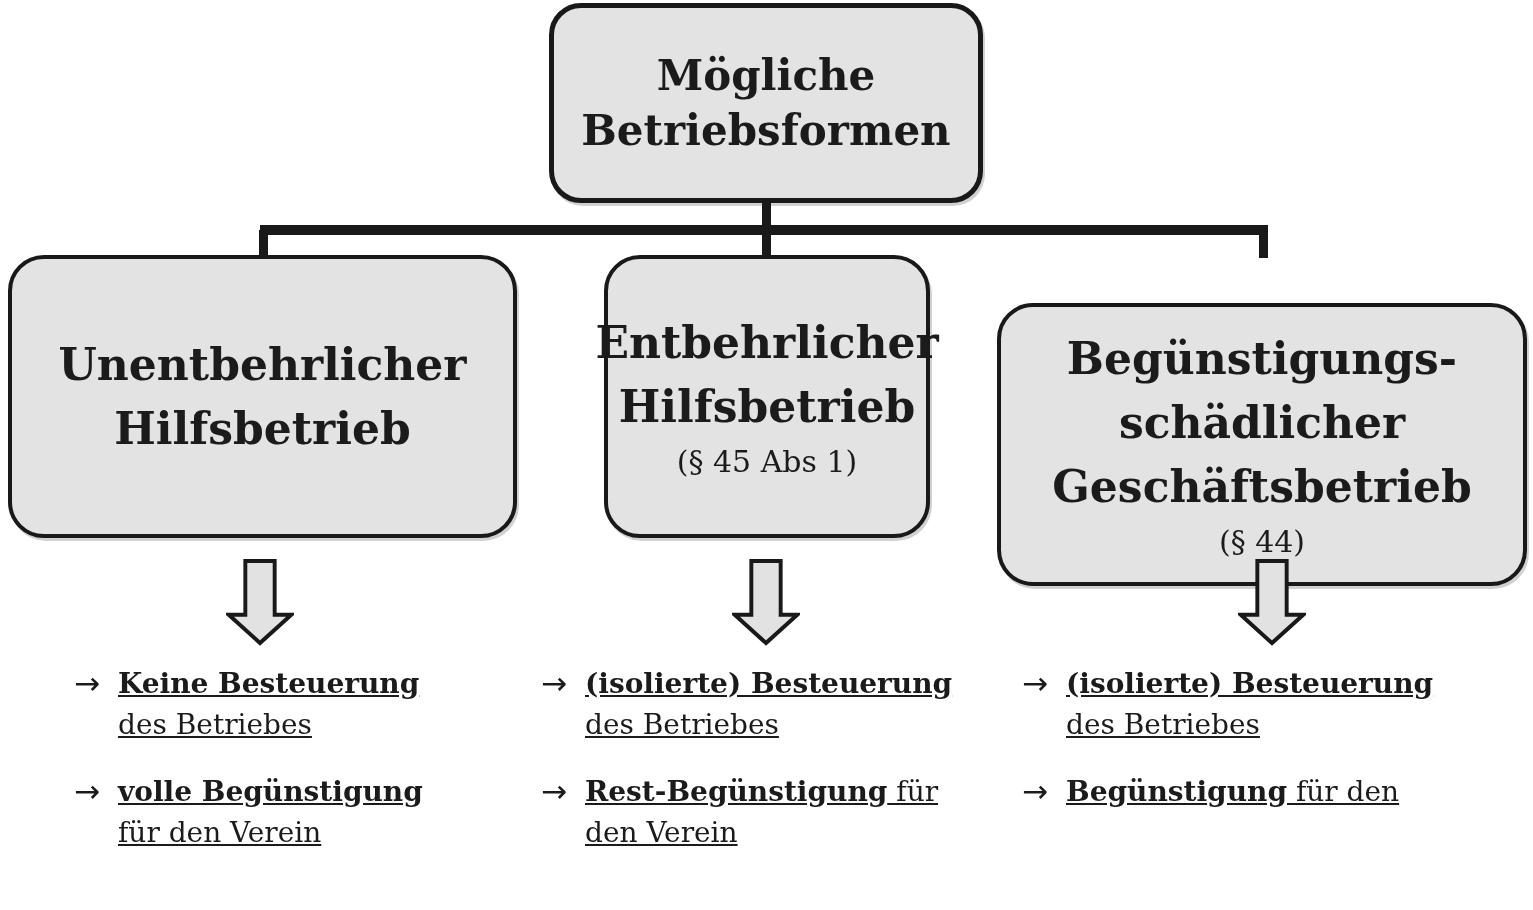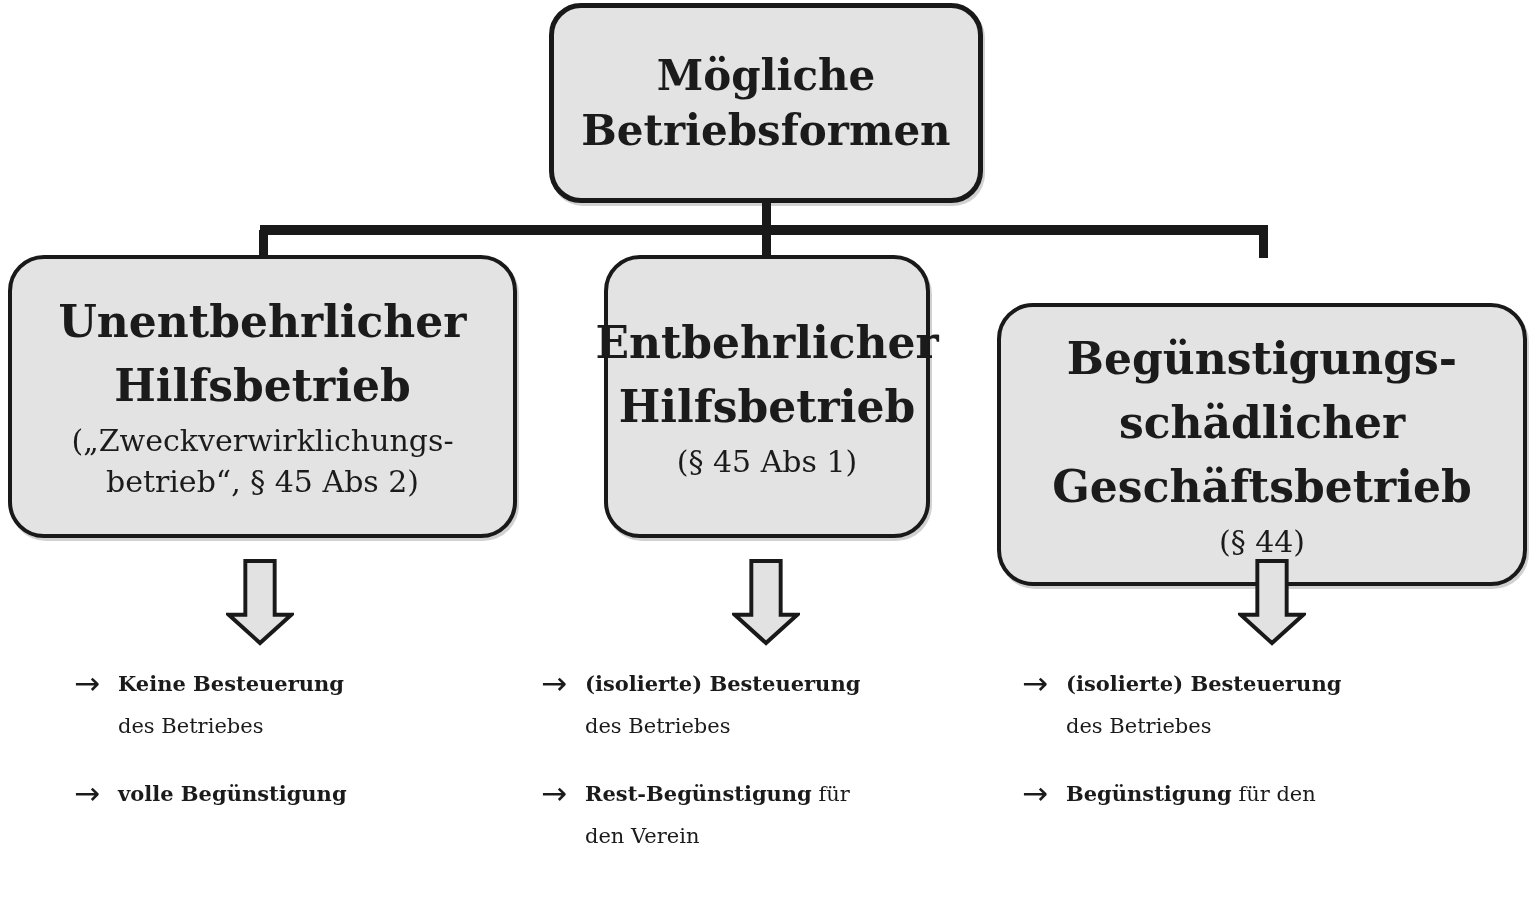--- a/index.html
+++ b/index.html
@@ -72,21 +72,21 @@
   .bullets.c0{left:74px;}
   .bullets.c1{left:541px;}
   .bullets.c2{left:1022px;}
   .bullet{display:flex;align-items:flex-start;}
   .bullet + .bullet{margin-top:26px;}
   .barrow{
     font-family:"DejaVu Sans","Liberation Sans",sans-serif;
     font-size:31px;line-height:41px;
     width:44px;flex:0 0 44px;
   }
-  .btext{font-size:21px;line-height:41px;}
+  .btext{font-size:28px;line-height:41px;text-decoration:underline;}
   .bline{white-space:nowrap;}
   .bline b{font-weight:bold;}
 </style>
 </head>
 <body>
 
 <div class="stage">
 
   <div class="node root-box">
     <div class="root-title">Mögliche
@@ -94,22 +94,20 @@
   </div>
 
   <div class="bar v-root"></div>
   <div class="bar h-bar"></div>
   <div class="bar v-left"></div>
   <div class="bar v-right"></div>
 
   <div class="node node-0">
     <div class="node-title">Unentbehrlicher
 Hilfsbetrieb</div>
-    <div class="node-subtitle">(„Zweckverwirklichungs-
-betrieb“, § 45 Abs 2)</div>
   </div>
   <div class="node node-1">
     <div class="node-title">Entbehrlicher
 Hilfsbetrieb</div>
     <div class="node-subtitle">(§ 45 Abs 1)</div>
   </div>
   <div class="node node-2">
     <div class="node-title">Begünstigungs-
 schädlicher
 Geschäftsbetrieb</div>
@@ -131,20 +129,21 @@
       <span class="barrow">→</span>
       <div class="btext">
         <div class="bline"><b>Keine Besteuerung</b><span></span></div>
         <div class="bline"><b></b><span>des Betriebes</span></div>
       </div>
     </div>
     <div class="bullet">
       <span class="barrow">→</span>
       <div class="btext">
         <div class="bline"><b>volle Begünstigung</b><span></span></div>
+        <div class="bline"><b></b><span>für den Verein</span></div>
       </div>
     </div>
   </div>
 
   <div class="bullets c1">
     <div class="bullet">
       <span class="barrow">→</span>
       <div class="btext">
         <div class="bline"><b>(isolierte) Besteuerung</b><span></span></div>
         <div class="bline"><b></b><span>des Betriebes</span></div>

